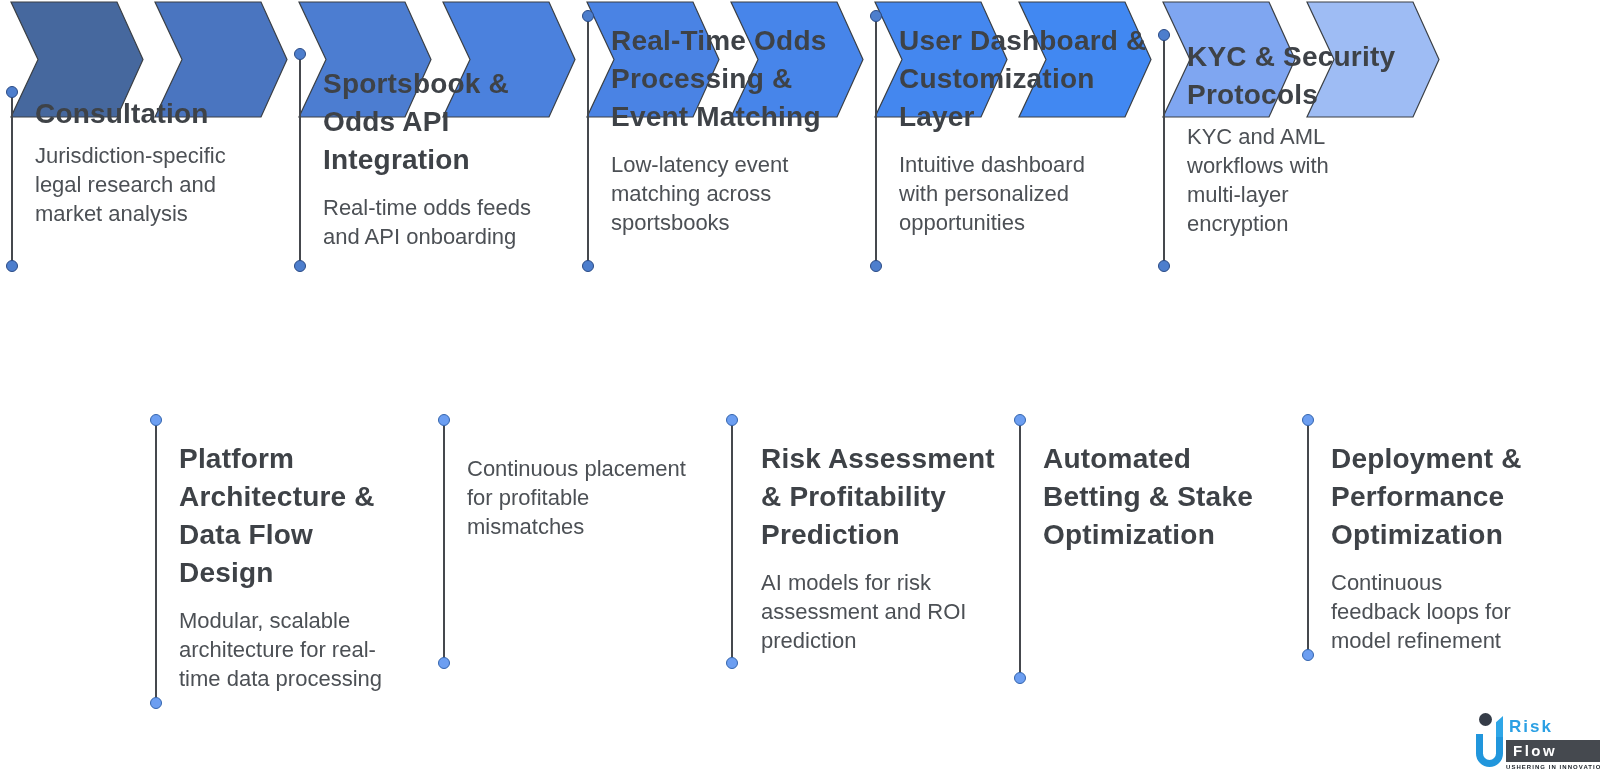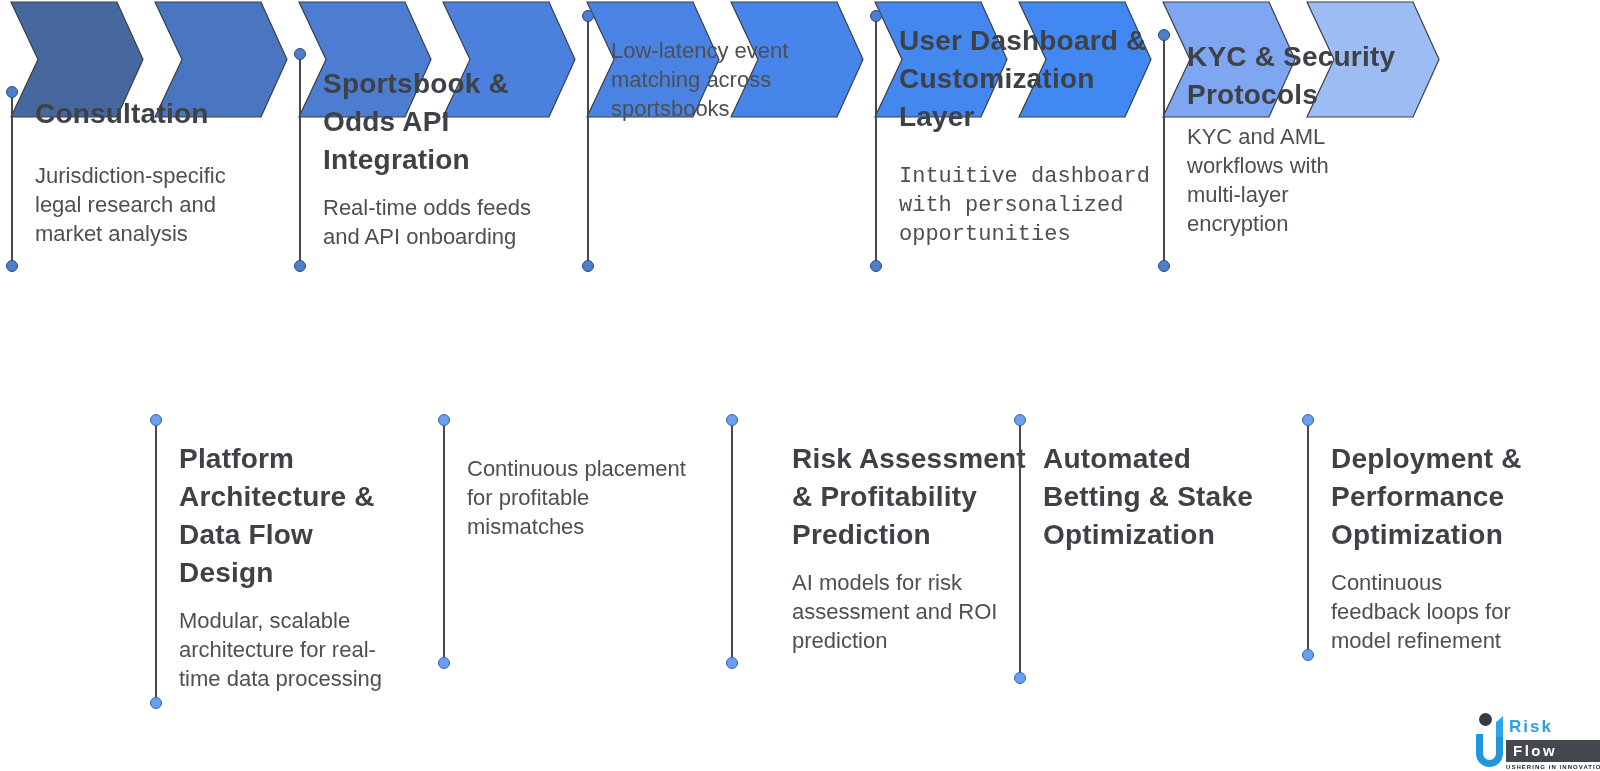--- a/index.html
+++ b/index.html
@@ -64,50 +64,53 @@
       <polygon points="1163,2 1269,2 1295,59.5 1269,117 1163,117 1190,59.5" fill="#7FA6F1" stroke="#3A3F45" stroke-width="1.2"></polygon>
       <polygon points="1307,2 1413,2 1439,59.5 1413,117 1307,117 1334,59.5" fill="#9EBCF4" stroke="#3A3F45" stroke-width="1.2"></polygon>
     </svg>
 
   <div id="steps-layer">
       <div class="connector" style="left: 11px; top: 92px; height: 174px;"></div>
       <div class="dot top-row" style="left: 6px; top: 86px;"></div>
       <div class="dot top-row" style="left: 6px; top: 260px;"></div>
       <div class="step-text" style="left: 35px; top: 95px;">
         <div class="step-title">Consultation</div>
-        <div class="step-desc" style="margin-top: 28px;">Jurisdiction-specific
+        <div class="step-desc" style="margin-top: 8px;">Jurisdiction-specific
 legal research and
 market analysis</div>
       </div>
       <div class="connector" style="left: 299px; top: 54px; height: 212px;"></div>
       <div class="dot top-row" style="left: 294px; top: 48px;"></div>
       <div class="dot top-row" style="left: 294px; top: 260px;"></div>
       <div class="step-text" style="left: 323px; top: 65px;">
         <div class="step-title">Sportsbook &amp;
 Odds API
 Integration</div>
         <div class="step-desc" style="margin-top: 14px;">Real-time odds feeds
 and API onboarding</div>
       </div>
       <div class="connector" style="left: 587px; top: 16px; height: 250px;"></div>
       <div class="dot top-row" style="left: 582px; top: 10px;"></div>
       <div class="dot top-row" style="left: 582px; top: 260px;"></div>
       <div class="step-text" style="left: 611px; top: 22px;">
+        <div class="step-title">Real-Time Odds
+Processing &amp;
+Event Matching</div>
         <div class="step-desc" style="margin-top: 14px;">Low-latency event
 matching across
 sportsbooks</div>
       </div>
       <div class="connector" style="left: 875px; top: 16px; height: 250px;"></div>
       <div class="dot top-row" style="left: 870px; top: 10px;"></div>
       <div class="dot top-row" style="left: 870px; top: 260px;"></div>
       <div class="step-text" style="left: 899px; top: 22px;">
         <div class="step-title">User Dashboard &amp;
 Customization
 Layer</div>
-        <div class="step-desc" style="margin-top: 26px; font-family: Liberation Mono, monospace;">Intuitive dashboard
+        <div class="step-desc" style="margin-top: 14px;">Intuitive dashboard
 with personalized
 opportunities</div>
       </div>
       <div class="connector" style="left: 1163px; top: 35px; height: 231px;"></div>
       <div class="dot top-row" style="left: 1158px; top: 29px;"></div>
       <div class="dot top-row" style="left: 1158px; top: 260px;"></div>
       <div class="step-text" style="left: 1187px; top: 38px;">
         <div class="step-title">KYC &amp; Security
 Protocols</div>
         <div class="step-desc" style="margin-top: 8px;">KYC and AML
@@ -131,21 +134,21 @@
       <div class="dot bottom-row" style="left: 438px; top: 414px;"></div>
       <div class="dot bottom-row" style="left: 438px; top: 657px;"></div>
       <div class="step-text" style="left: 467px; top: 440px;">
         <div class="step-desc">Continuous placement
 for profitable
 mismatches</div>
       </div>
       <div class="connector" style="left: 731px; top: 420px; height: 243px;"></div>
       <div class="dot bottom-row" style="left: 726px; top: 414px;"></div>
       <div class="dot bottom-row" style="left: 726px; top: 657px;"></div>
-      <div class="step-text" style="left: 792px; top: 440px;">
+      <div class="step-text" style="left: 761px; top: 440px;">
         <div class="step-title">Risk Assessment
 &amp; Profitability
 Prediction</div>
         <div class="step-desc">AI models for risk
 assessment and ROI
 prediction</div>
       </div>
       <div class="connector" style="left: 1019px; top: 420px; height: 258px;"></div>
       <div class="dot bottom-row" style="left: 1014px; top: 414px;"></div>
       <div class="dot bottom-row" style="left: 1014px; top: 672px;"></div>

